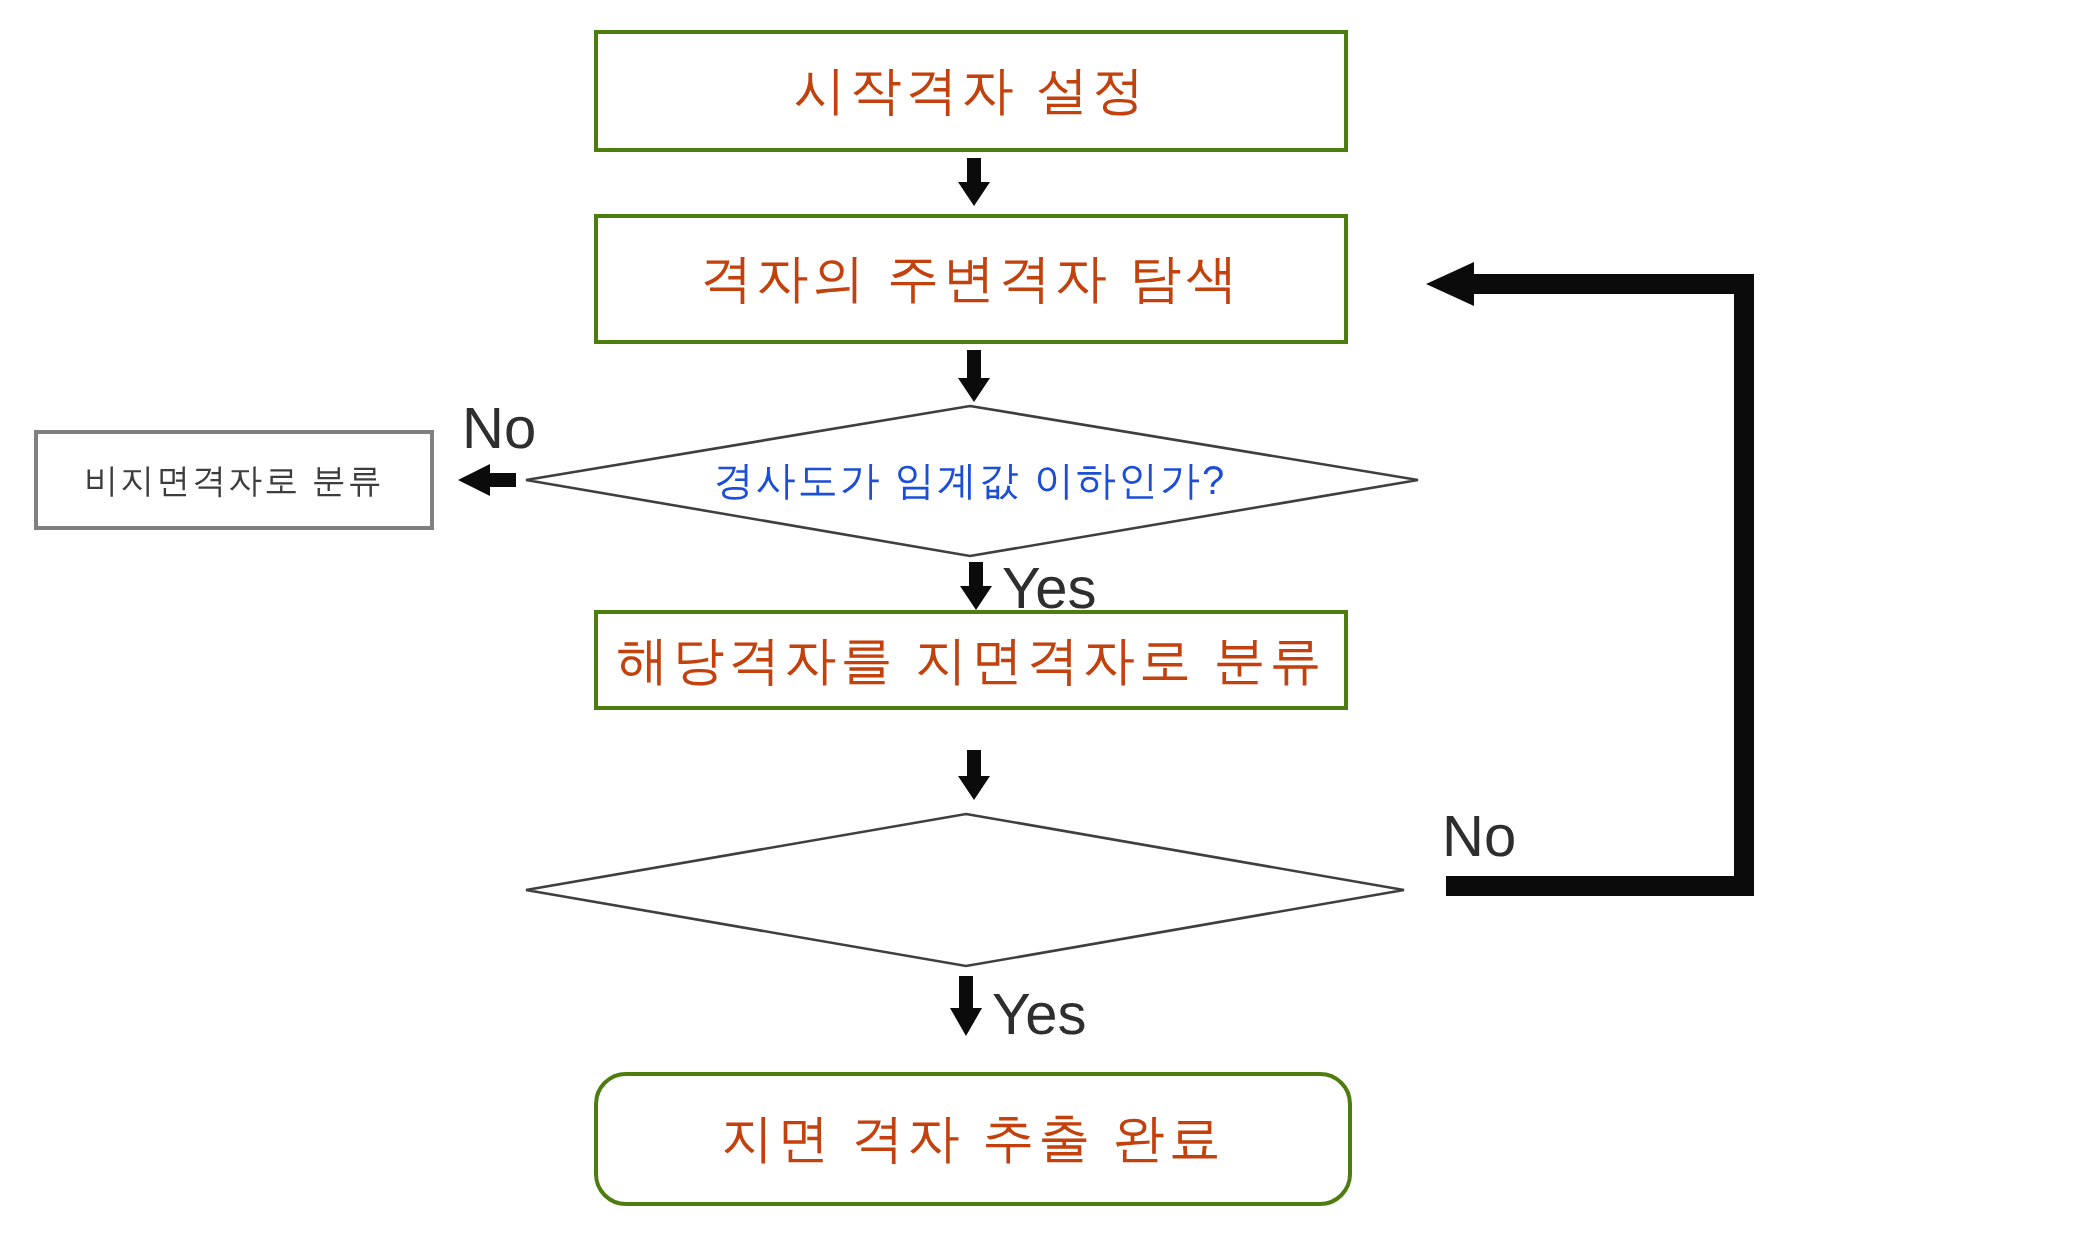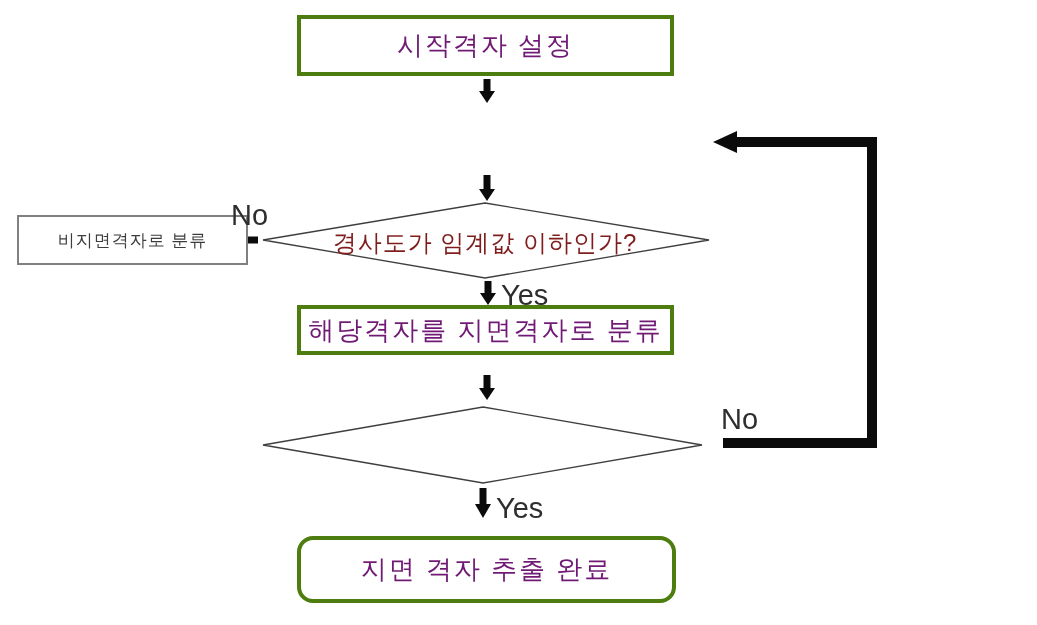--- a/index.html
+++ b/index.html
@@ -19,37 +19,37 @@
   .node {
     position: absolute;
     background: #ffffff;
     display: flex;
     align-items: center;
     justify-content: center;
     text-align: center;
     box-sizing: border-box;
   }
   .node.main {
-    border: 4px solid #4d7c0f;
+    border: 2px solid #4d7c0f;
     font-size: 26px;
     letter-spacing: 2px;
-    color: #701a75;
+    color: #c2410c;
   }
   .node.small {
     border: 2px solid #808080;
     font-size: 17px;
     letter-spacing: 1px;
     color: #3d3d3d;
   }
   .diamond-label {
     position: absolute;
     text-align: center;
-    font-size: 24px;
+    font-size: 20px;
     letter-spacing: 1px;
-    color: #7f1d1d;
+    color: #1d4ed8;
     pointer-events: none;
   }
   .edge-label {
     position: absolute;
     font-size: 29px;
     color: #2e2e2e;
   }
 </style>
 </head>
 <body>
@@ -87,30 +87,33 @@
     <g>
       <line x1="258" y1="240" x2="244" y2="240" stroke="#0b0b0b" stroke-width="7"></line>
       <polygon points="229,240 245,232 245,248" fill="#0b0b0b"></polygon>
     </g>
   </svg>
 
   <div class="node main" style="left:297px; top:15px; width:377px; height:61px;">
     <span>시작격자 설정</span>
   </div>
 
+  <div class="node main" style="left:297px; top:107px; width:377px; height:65px;">
+    <span>격자의 주변격자 탐색</span>
+  </div>
 
   <div class="node main" style="left:297px; top:305px; width:377px; height:50px;">
     <span>해당격자를 지면격자로 분류</span>
   </div>
 
   <div class="node main" style="left:297px; top:536px; width:379px; height:67px;border-radius:16px;">
     <span>지면 격자 추출 완료</span>
   </div>
 
-  <div class="node small" style="left:17px; top:215px; width:231px; height:50px;">
+  <div class="node small" style="left:17px; top:215px; width:200px; height:50px;">
     <span>비지면격자로 분류</span>
   </div>
 
 
   <div class="diamond-label" style="left:285px; top:227px; width:400px;">경사도가 임계값 이하인가?</div>
 
 
   <div class="edge-label" style="left:231px; top:199px;">No</div>
 
   <div class="edge-label" style="left:501px; top:279px;">Yes</div>

